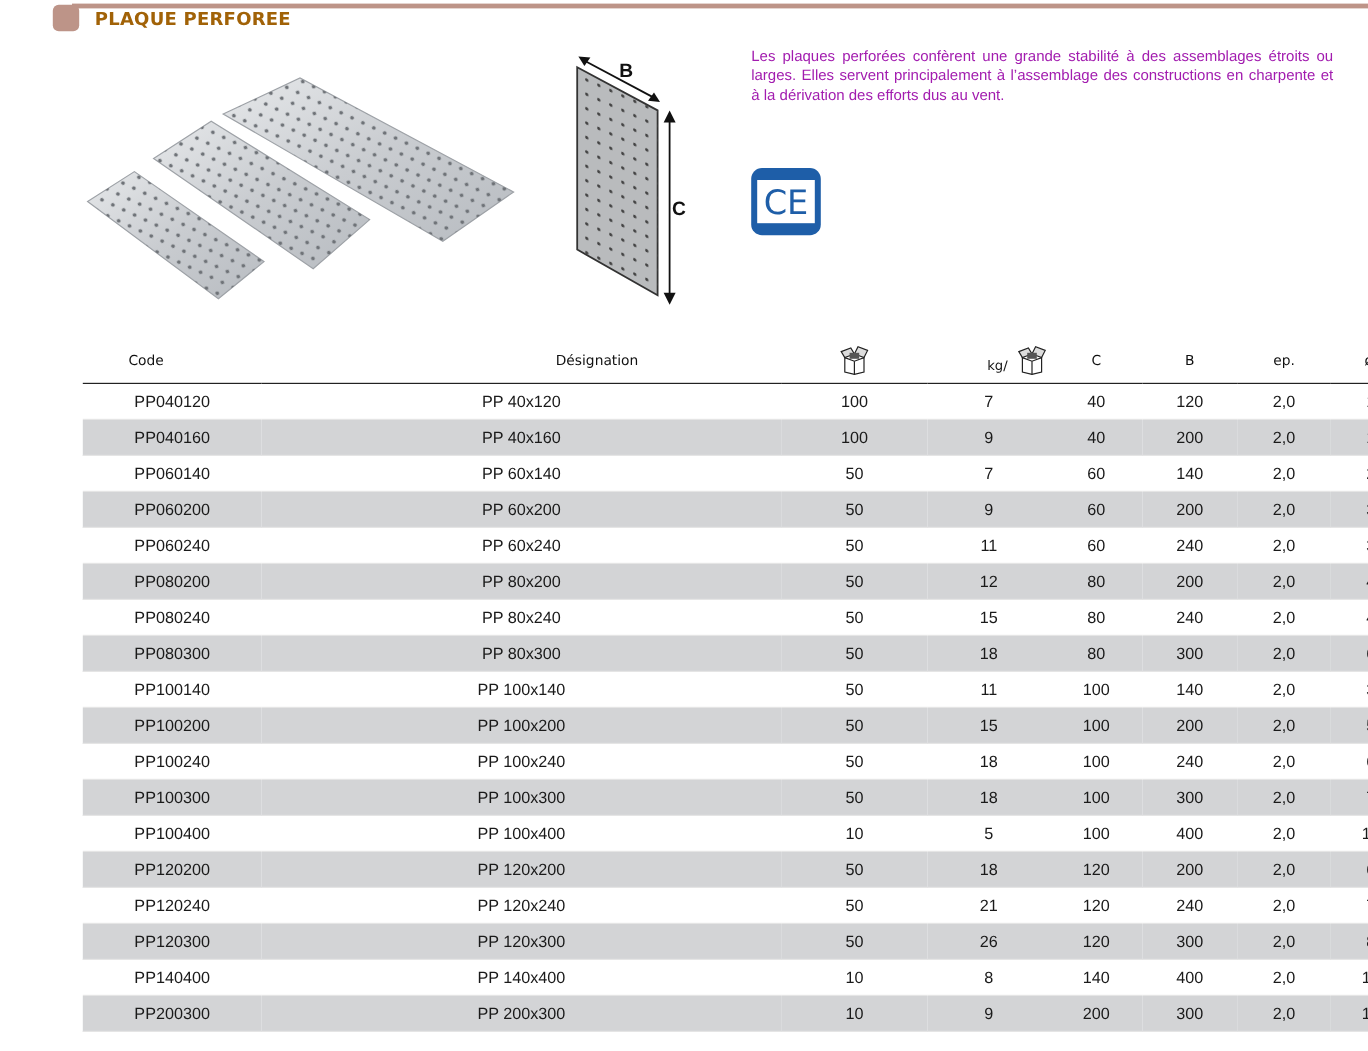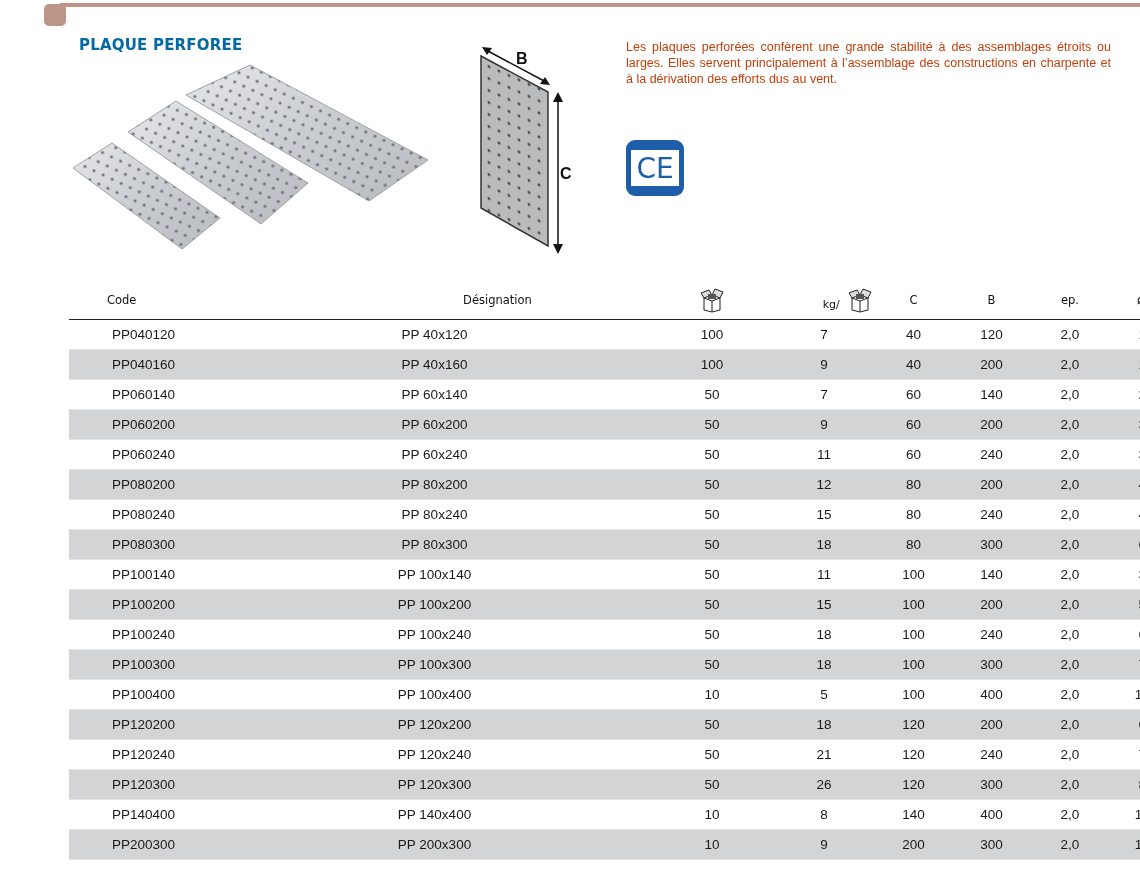--- a/index.html
+++ b/index.html
@@ -2,24 +2,24 @@
 <html><head>
 <meta charset="utf-8">
 <style>
   html, body { margin: 0; padding: 0; background: #ffffff; }
   body { width: 1140px; height: 876px; position: relative; overflow: hidden;
          font-family: "DejaVu Sans", sans-serif; color: #1a1a1a; }
 
   .top-rule { position: absolute; left: 60px; top: 3px; width: 1080px; height: 4px; background: #bd9488; }
   .title-tab { position: absolute; left: 44px; top: 4px; width: 22px; height: 22px; background: #bd9488; border-radius: 5px; }
   .page-title { position: absolute; left: 79px; top: 7px; font-family: "DejaVu Sans", sans-serif; font-weight: bold;
-                font-size: 15px; letter-spacing: 0.2px; color: #0369a1; margin-top: 29px; }
+                font-size: 15px; letter-spacing: 0.2px; color: #a16207; }
 
   .desc { position: absolute; left: 626px; top: 39px; width: 485px; font-family: "Liberation Sans", sans-serif;
-          font-size: 12.5px; line-height: 16px; color: #c2410c; text-align: justify; }
+          font-size: 12.5px; line-height: 16px; color: #a21caf; text-align: justify; }
 
   .photo { position: absolute; left: 62px; top: 62px; width: 370px; height: 195px; }
   .diagram { position: absolute; left: 474px; top: 42px; width: 110px; height: 215px; }
   .ce-logo { position: absolute; left: 625px; top: 139px; width: 60px; height: 58px; }
 
   .table-wrap { position: absolute; left: 69px; top: 280px; width: 935px; }
   table { border-collapse: collapse; width: 935px; table-layout: fixed; font-family: "Liberation Sans", sans-serif; font-size: 13.5px; }
   thead th { height: 37px; font-size: 11.5px; font-weight: normal; font-family: "DejaVu Sans", sans-serif; vertical-align: middle;
              border-bottom: 1.5px solid #222; color: #111; }
   tbody td { height: 29px; text-align: center; color: #1a1a1a; padding: 0; }

